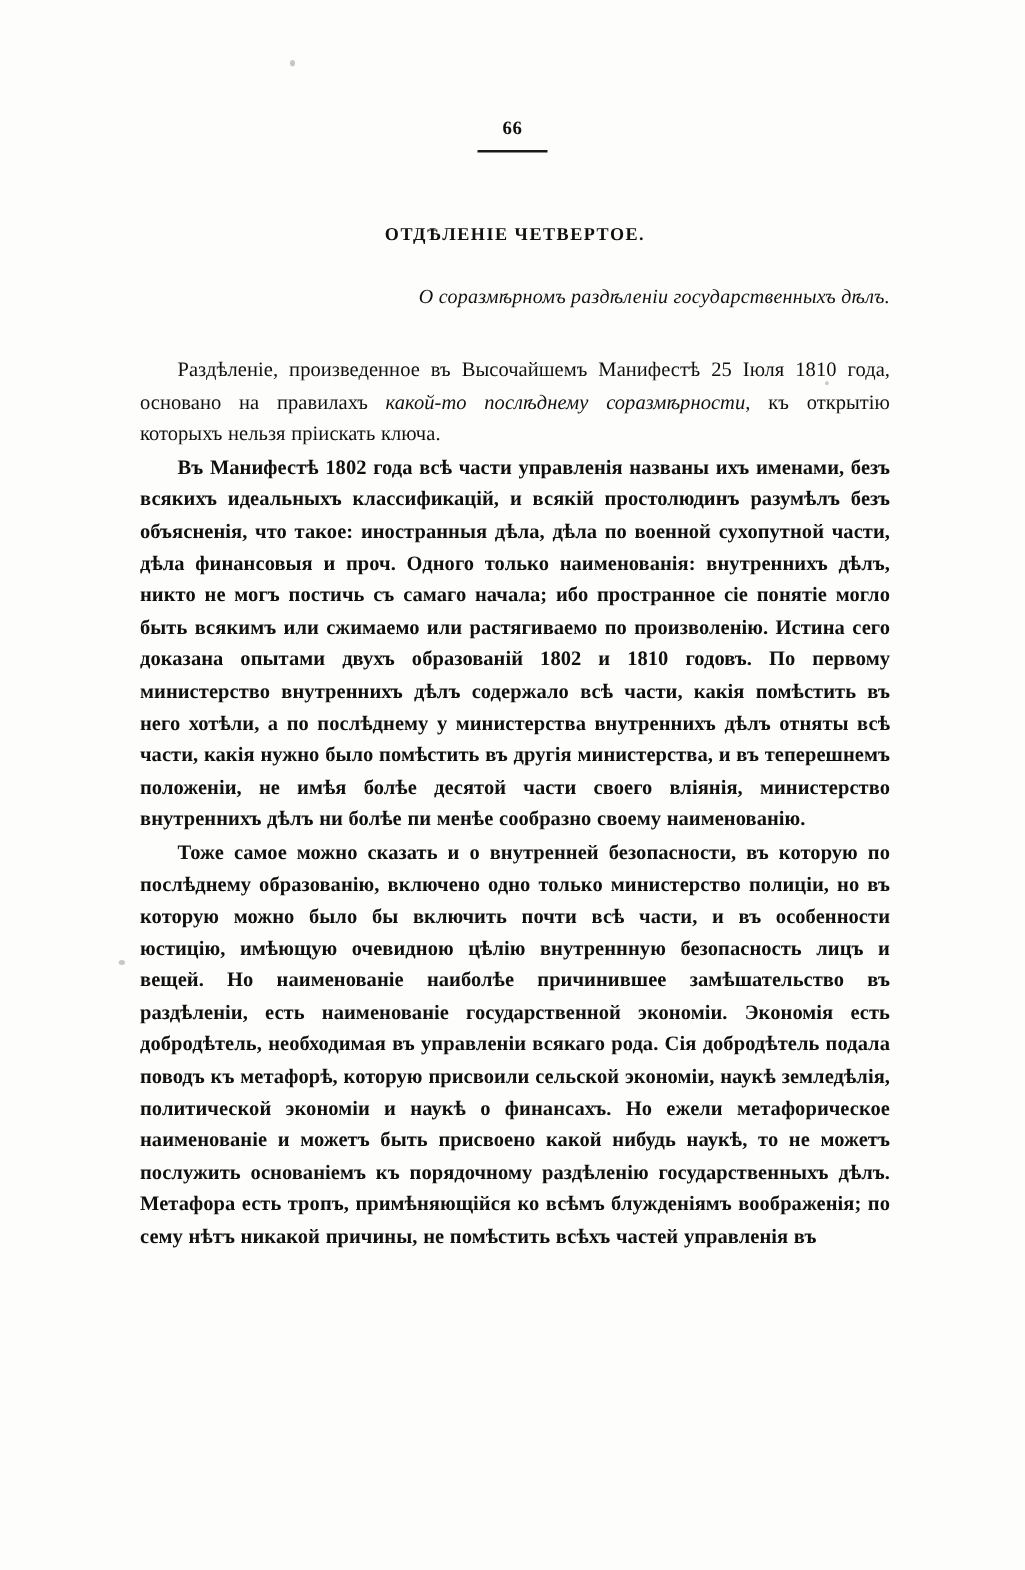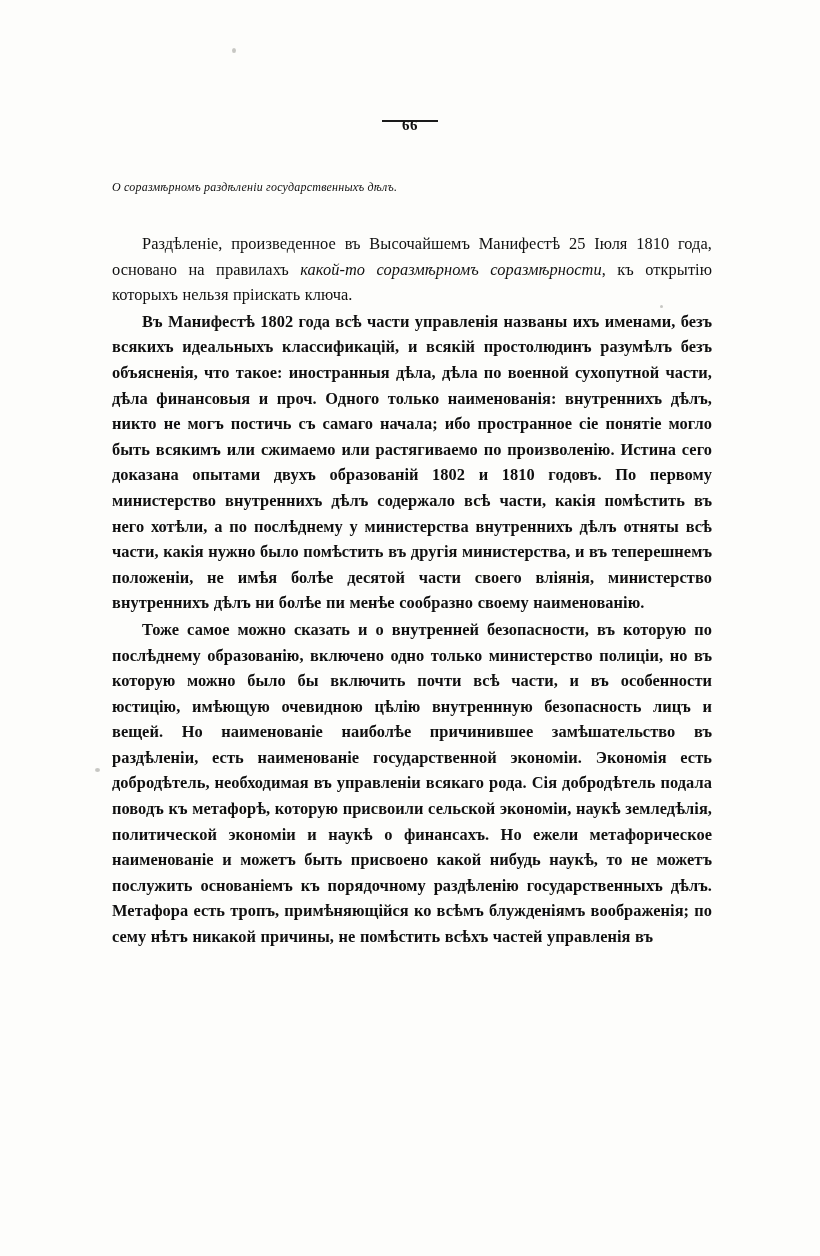--- a/index.html
+++ b/index.html
@@ -31,21 +31,20 @@
   }
   .page-number {
     position: absolute;
     top: 95px;
     left: 0;
     width: 820px;
     text-align: center;
     font-size: 15px;
     font-weight: bold;
     letter-spacing: .5px;
-    margin-top: 22px;
   }
   .page-rule {
     position: absolute;
     top: 120px;
     left: 382px;
     width: 56px;
     height: 2px;
     background: #1a1a1a;
   }
   .content {
@@ -56,22 +55,22 @@
   }
   .section-head {
     text-align: center;
     font-size: 14.5px;
     font-weight: bold;
     letter-spacing: 1.2px;
     margin: 0 0 32px 0;
     text-transform: uppercase;
   }
   .section-subhead {
-    text-align: left;
-    font-size: 12px;
+    text-align: right;
+    font-size: 16px;
     font-style: italic;
     font-weight: normal;
     margin: 0 0 36px 0;
     letter-spacing: .2px;
   }
   p.para {
     margin: 0 0 1px 0;
     font-size: 16.4px;
     line-height: 25.6px;
     text-align: justify;
@@ -91,19 +90,20 @@
 <div class="page">
 
   <div class="speck" style="left:232px; top:48px; width:4px; height:5px;"></div>
   <div class="speck" style="left:95px; top:768px; width:5px; height:4px;"></div>
   <div class="speck" style="left:660px; top:305px; width:3px; height:3px;"></div>
 
   <div class="page-number">66</div>
   <div class="page-rule"></div>
 
   <div class="content">
+    <h1 class="section-head">ОТДѢЛЕНІЕ ЧЕТВЕРТОЕ.</h1>
     <h2 class="section-subhead">О соразмѣрномъ раздѣленіи государственныхъ дѣлъ.</h2>
 
-    <p class="para">Раздѣленіе, произведенное въ Высочайшемъ Манифестѣ 25 Іюля 1810 года, основано на правилахъ <i>какой-то соразмѣрномъ соразмѣрности</i>, къ открытію которыхъ нельзя пріискать ключа.</p>
+    <p class="para">Раздѣленіе, произведенное въ Высочайшемъ Манифестѣ 25 Іюля 1810 года, основано на правилахъ <i>какой-то послѣднему соразмѣрности</i>, къ открытію которыхъ нельзя пріискать ключа.</p>
     <p class="para bold">Въ Манифестѣ 1802 года всѣ части управленія названы ихъ именами, безъ всякихъ идеальныхъ классификацій, и всякій простолюдинъ разумѣлъ безъ объясненія, что такое: иностранныя дѣла, дѣла по военной сухопутной части, дѣла финансовыя и проч. Одного только наименованія: <span class="ital-bold">внутреннихъ дѣлъ</span>, никто не могъ постичь съ самаго начала; ибо пространное сіе понятіе могло быть всякимъ или сжимаемо или растягиваемо по произволенію. Истина сего доказана опытами двухъ образованій 1802 и 1810 годовъ. По первому министерство внутреннихъ дѣлъ содержало всѣ части, какія помѣстить въ него хотѣли, а по послѣднему у министерства внутреннихъ дѣлъ отняты всѣ части, какія нужно было помѣстить въ другія министерства, и въ теперешнемъ положеніи, не имѣя болѣе десятой части своего вліянія, министерство внутреннихъ дѣлъ ни болѣе пи менѣе сообразно своему наименованію.</p>
     <p class="para bold">Тоже самое можно сказать и о <span class="ital-bold">внутренней безопасности</span>, въ которую по послѣднему образованію, включено одно только министерство полиціи, но въ которую можно было бы включить почти всѣ части, и въ особенности юстицію, имѣющую очевидною цѣлію внутреннную безопасность лицъ и вещей. Но наименованіе наиболѣе причинившее замѣшательство въ раздѣленіи, есть наименованіе <span class="ital-bold">государственной экономіи.</span> Экономія есть добродѣтель, необходимая въ управленіи всякаго рода. Сія добродѣтель подала поводъ къ метафорѣ, которую присвоили сельской экономіи, наукѣ земледѣлія, политической экономіи и наукѣ о финансахъ. Но ежели метафорическое наименованіе и можетъ быть присвоено какой нибудь наукѣ, то не можетъ послужить основаніемъ къ порядочному раздѣленію государственныхъ дѣлъ. Метафора есть тропъ, примѣняющійся ко всѣмъ блужденіямъ воображенія; по сему нѣтъ никакой причины, не помѣстить всѣхъ частей управленія въ</p>
   </div>
 </div>
 
 </body></html>

